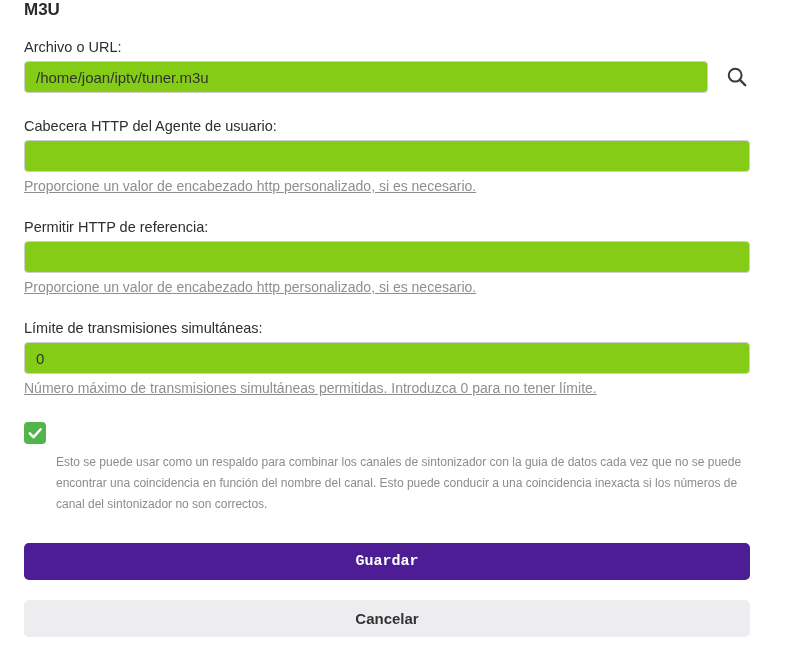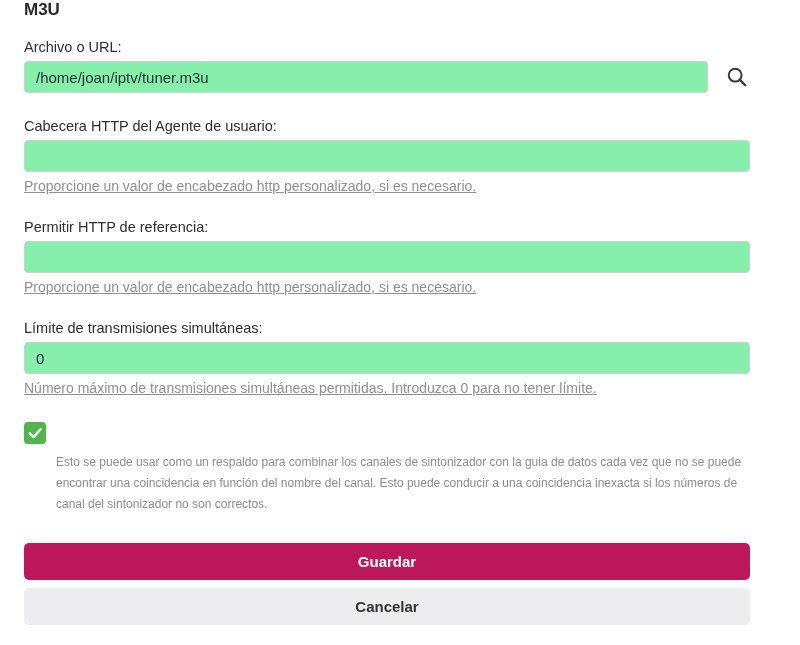--- a/index.html
+++ b/index.html
@@ -30,21 +30,21 @@
     color: #2e2e2e;
     line-height: 15px;
     margin-bottom: 6px;
   }
   .text-input {
     display: block;
     width: 100%;
     height: 32px;
     border: 1px solid #cfcfcf;
     border-radius: 4px;
-    background: #86efac;
+    background: #84cc16;
     padding: 0 11px;
     font-family: "Liberation Sans", "DejaVu Sans", sans-serif;
     font-size: 15px;
     color: #333;
     outline: none;
   }
   .help-text {
     font-size: 14px;
     color: #8f8f8f;
     line-height: 16px;
@@ -107,23 +107,24 @@
     width: 100%;
     height: 37px;
     border: none;
     border-radius: 5px;
     font-family: "Liberation Sans", "DejaVu Sans", sans-serif;
     font-size: 15px;
     font-weight: 600;
     cursor: pointer;
   }
   .btn-save {
-    background: #be185d;
+    background: #4c1d95;
     color: #ffffff;
-    margin-bottom: 8px;
+    margin-bottom: 20px;
+    font-family: Liberation Mono, monospace;
   }
   .btn-cancel {
     background: #ededf0;
     color: #333;
   }
 </style>
 </head>
 <body>
 
 <div class="page">

